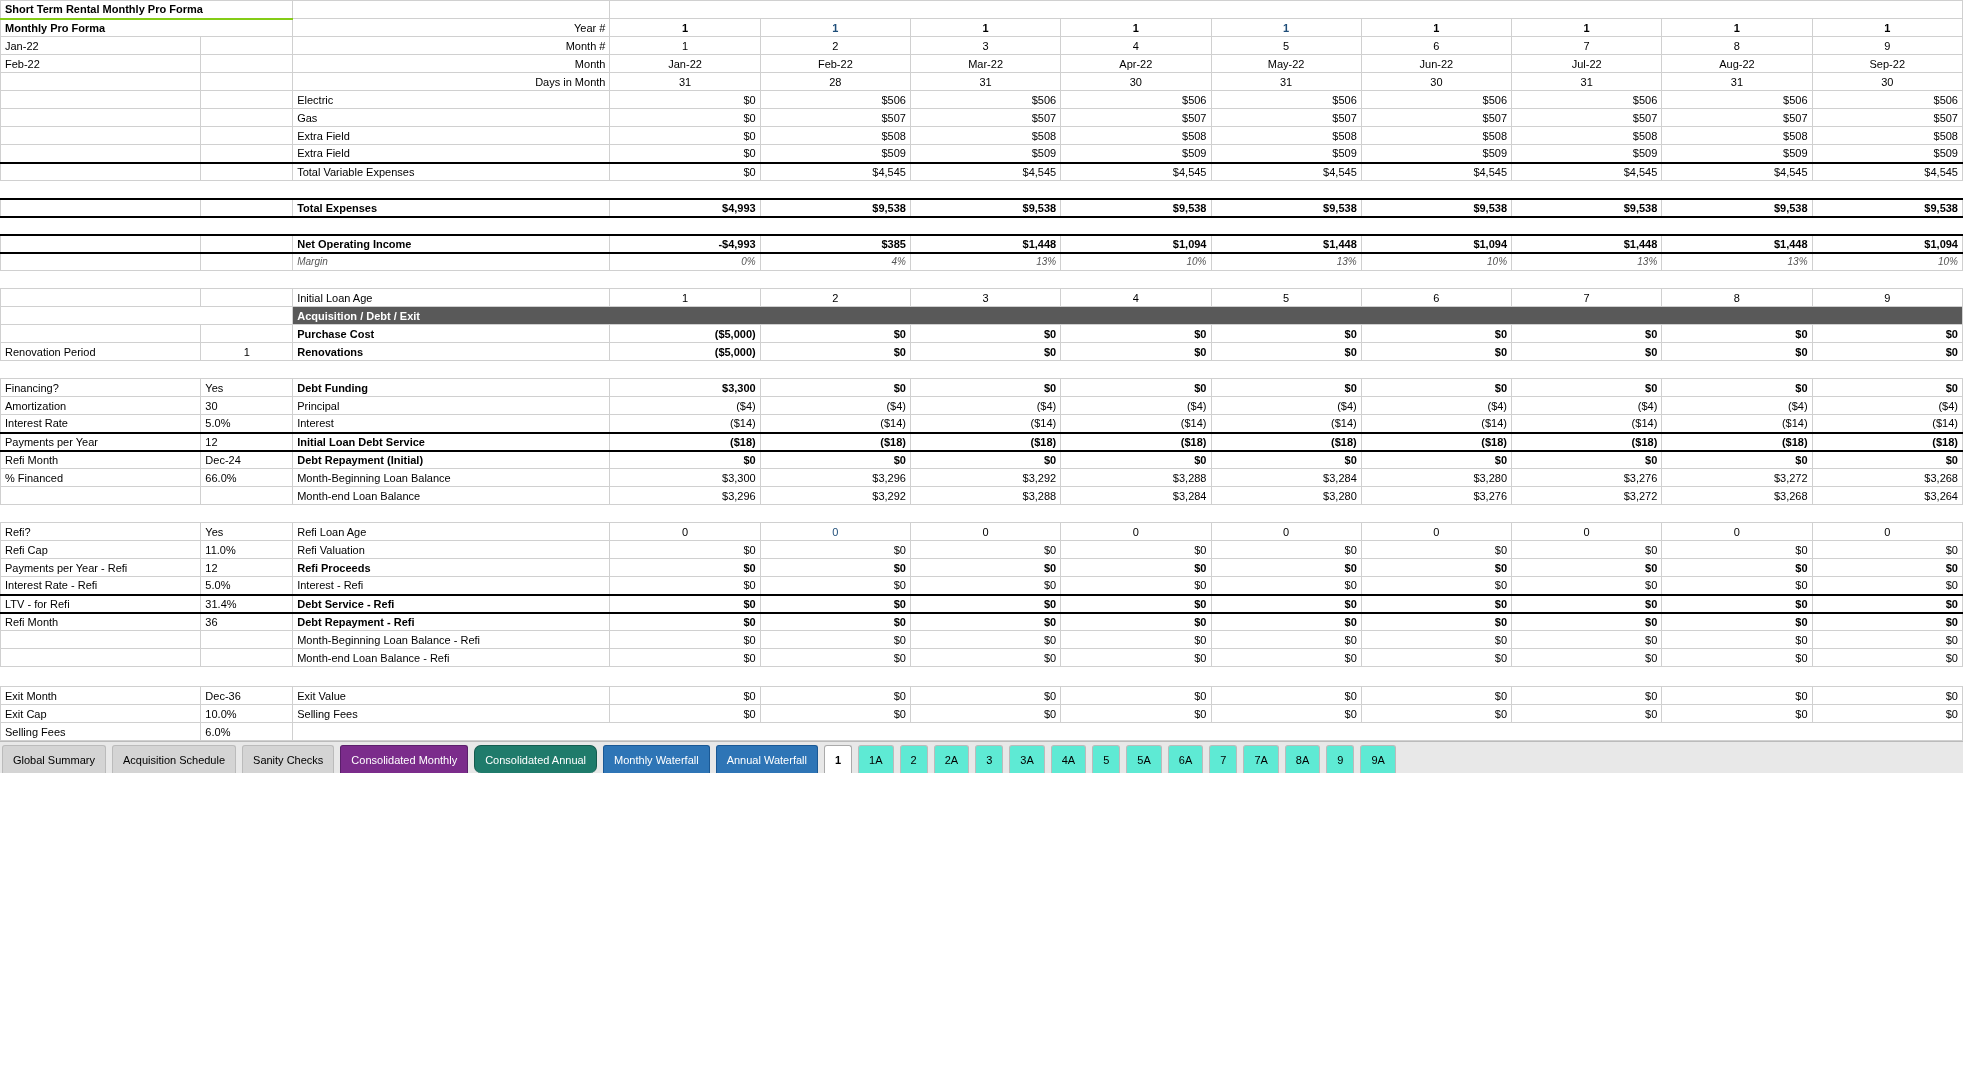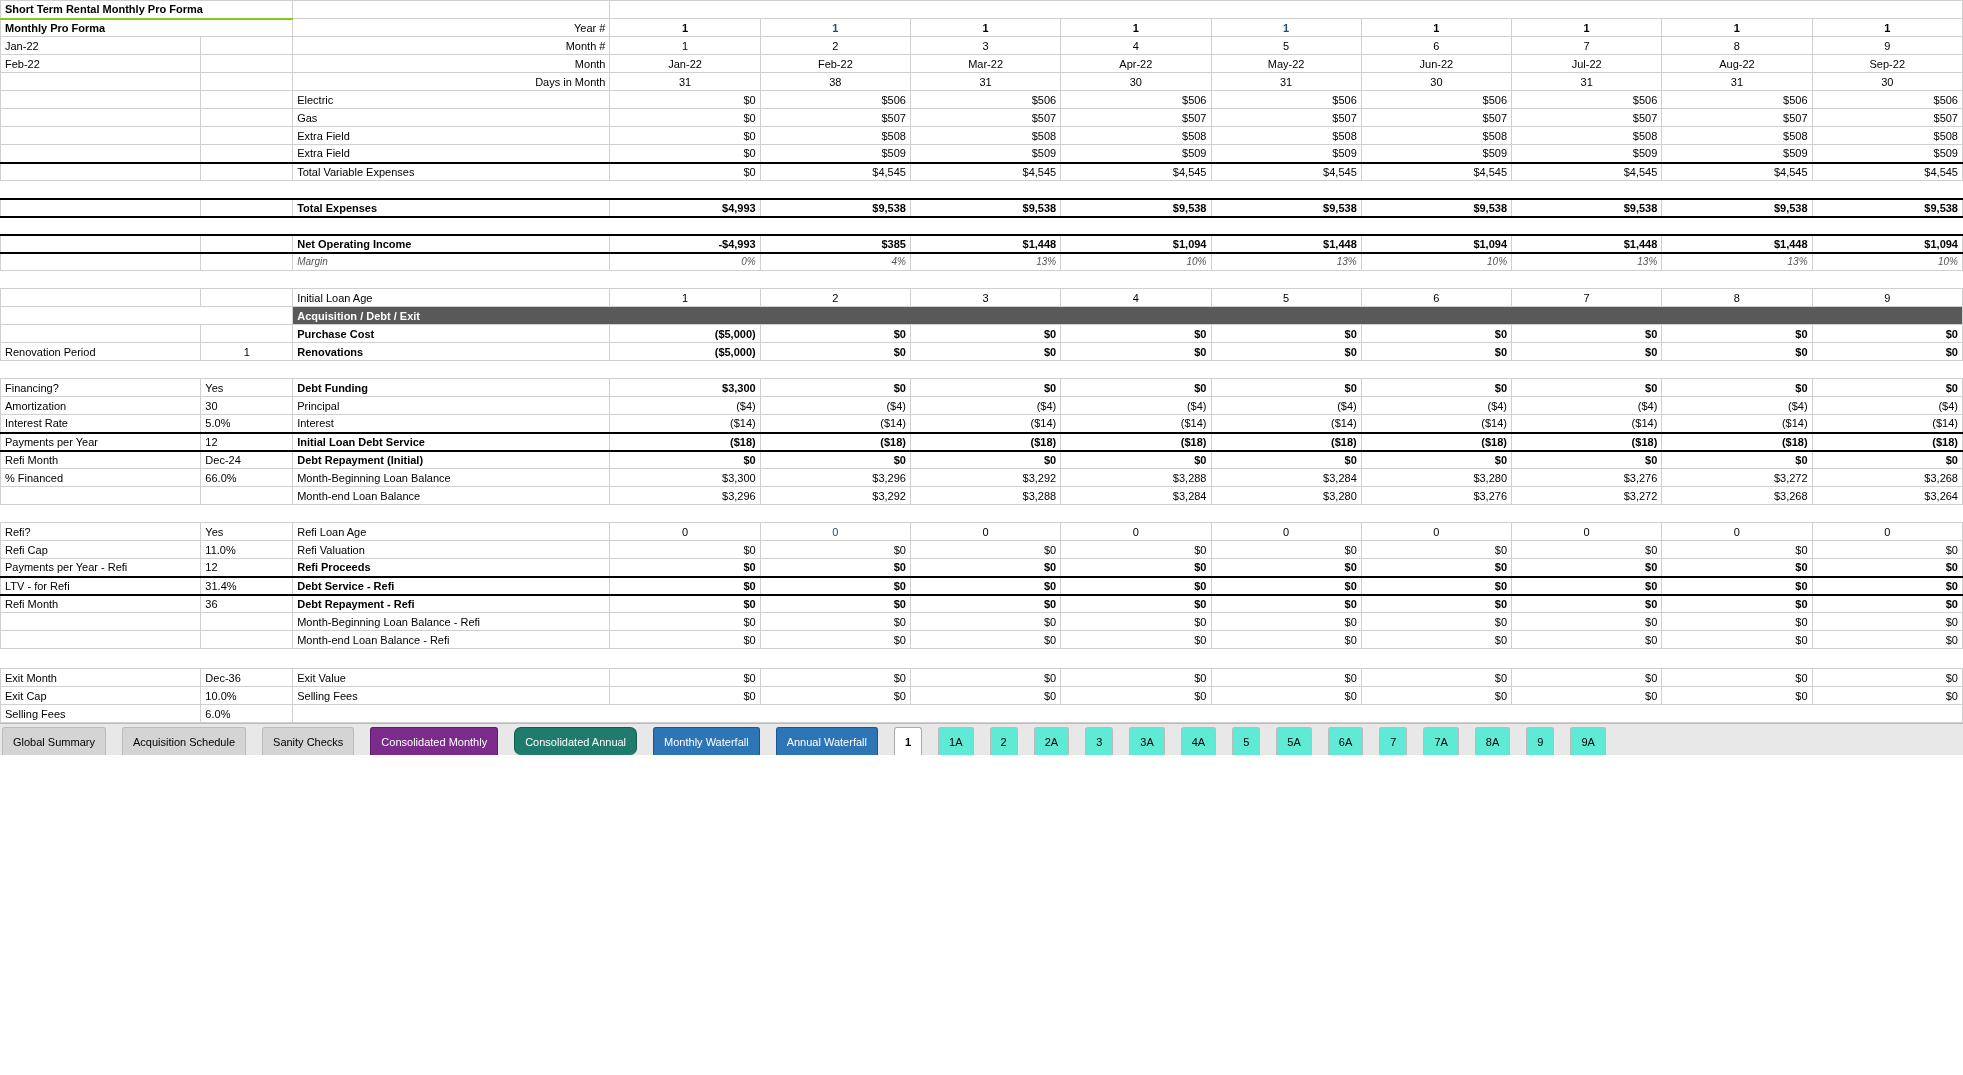--- a/index.html
+++ b/index.html
@@ -46,21 +46,21 @@
     .small-italic { font-style: italic; color: #555; font-size: 10px; }
 
     
     .tab-bar {
       display: flex;
       align-items: flex-end;
       height: 32px;
       background: #e8e8e8;
       border-top: 1px solid #bbb;
       padding-left: 2px;
-      gap: 16px;
+      gap: 6px;
     }
     .tab {
       padding: 4px 10px;
       height: 28px;
       display: flex;
       align-items: center;
       border: 1px solid #bbb;
       border-bottom: none;
       background: #d4d4d4;
       cursor: pointer;
@@ -166,21 +166,21 @@
         <td class="center">Jul-22</td>
         <td class="center">Aug-22</td>
         <td class="center">Sep-22</td>
       </tr>
 
       <tr>
         <td></td>
         <td></td>
         <td class="right">Days in Month</td>
         <td class="center">31</td>
-        <td class="center">38</td>
+        <td class="center">28</td>
         <td class="center">31</td>
         <td class="center">30</td>
         <td class="center">31</td>
         <td class="center">30</td>
         <td class="center">31</td>
         <td class="center">31</td>
         <td class="center">30</td>
       </tr>
 
       <tr>
@@ -517,20 +517,34 @@
         <td class="right bold">$0</td>
         <td class="right bold">$0</td>
         <td class="right bold">$0</td>
         <td class="right bold">$0</td>
         <td class="right bold">$0</td>
         <td class="right bold">$0</td>
         <td class="right bold">$0</td>
       </tr>
 
 
+      <tr>
+        <td>Interest Rate - Refi</td>
+        <td>5.0%</td>
+        <td>Interest - Refi</td>
+        <td class="right">$0</td>
+        <td class="right">$0</td>
+        <td class="right">$0</td>
+        <td class="right">$0</td>
+        <td class="right">$0</td>
+        <td class="right">$0</td>
+        <td class="right">$0</td>
+        <td class="right">$0</td>
+        <td class="right">$0</td>
+      </tr>
 
       <tr style="border-top:2px solid #000;border-bottom:2px solid #000;">
         <td>LTV - for Refi</td>
         <td>31.4%</td>
         <td class="bold">Debt Service - Refi</td>
         <td class="right bold">$0</td>
         <td class="right bold">$0</td>
         <td class="right bold">$0</td>
         <td class="right bold">$0</td>
         <td class="right bold">$0</td>

